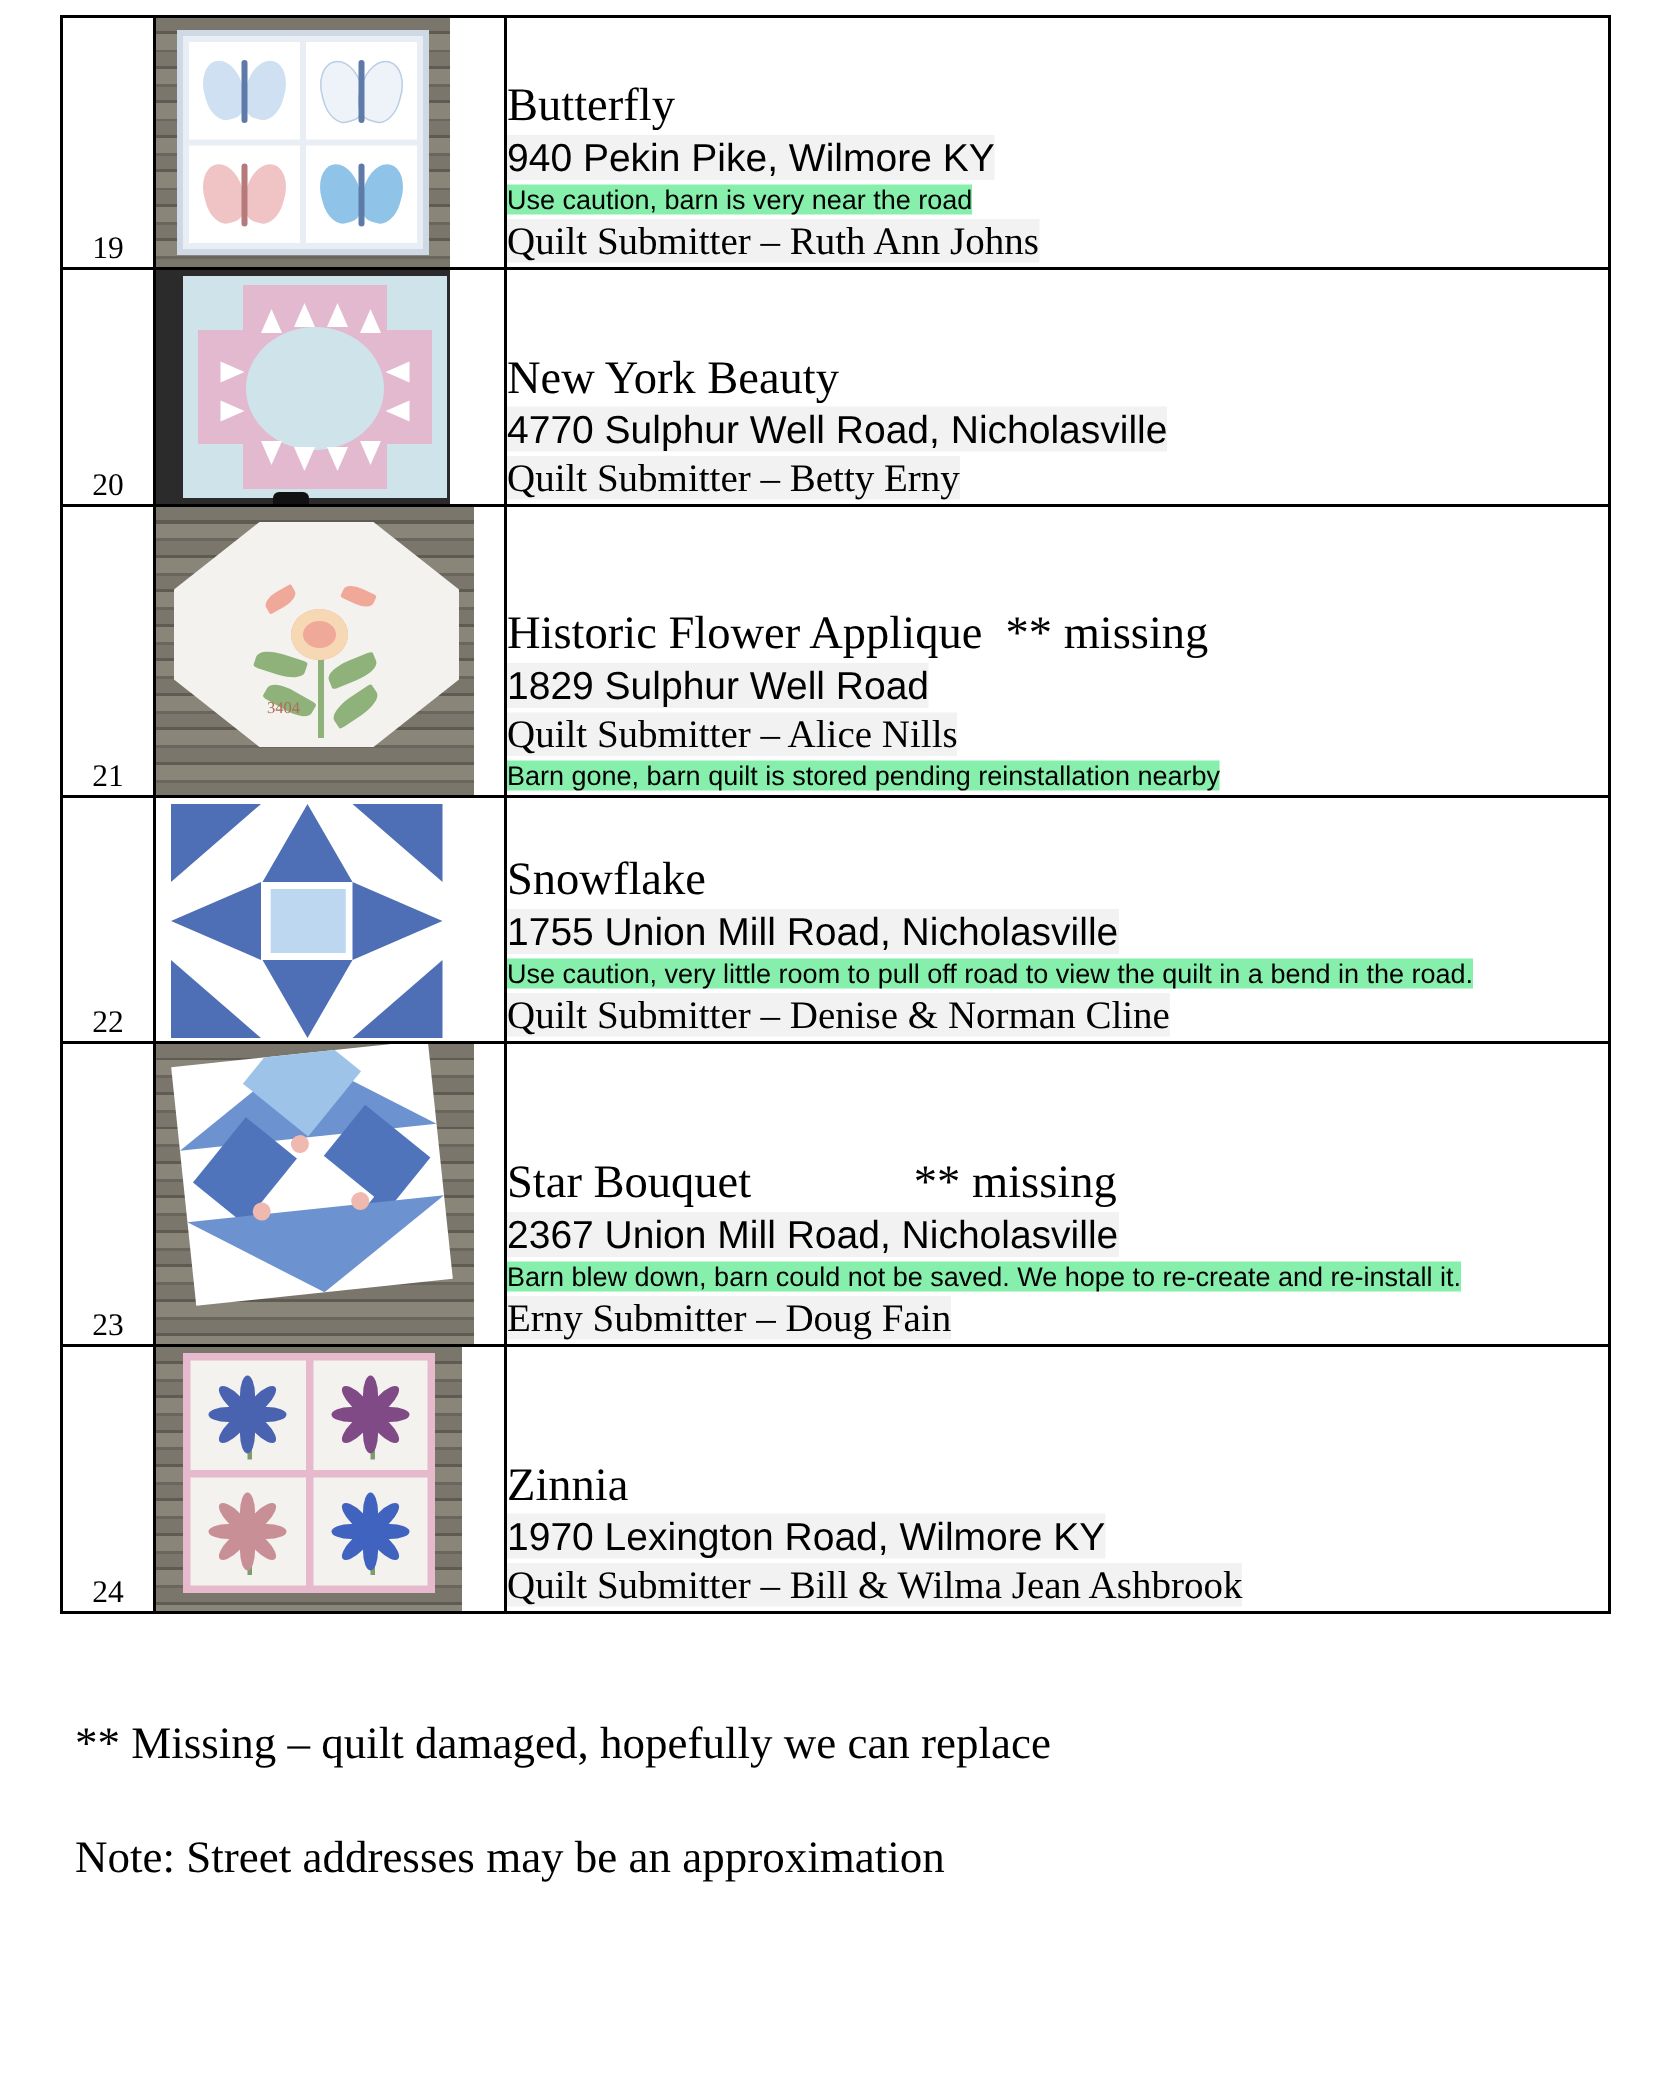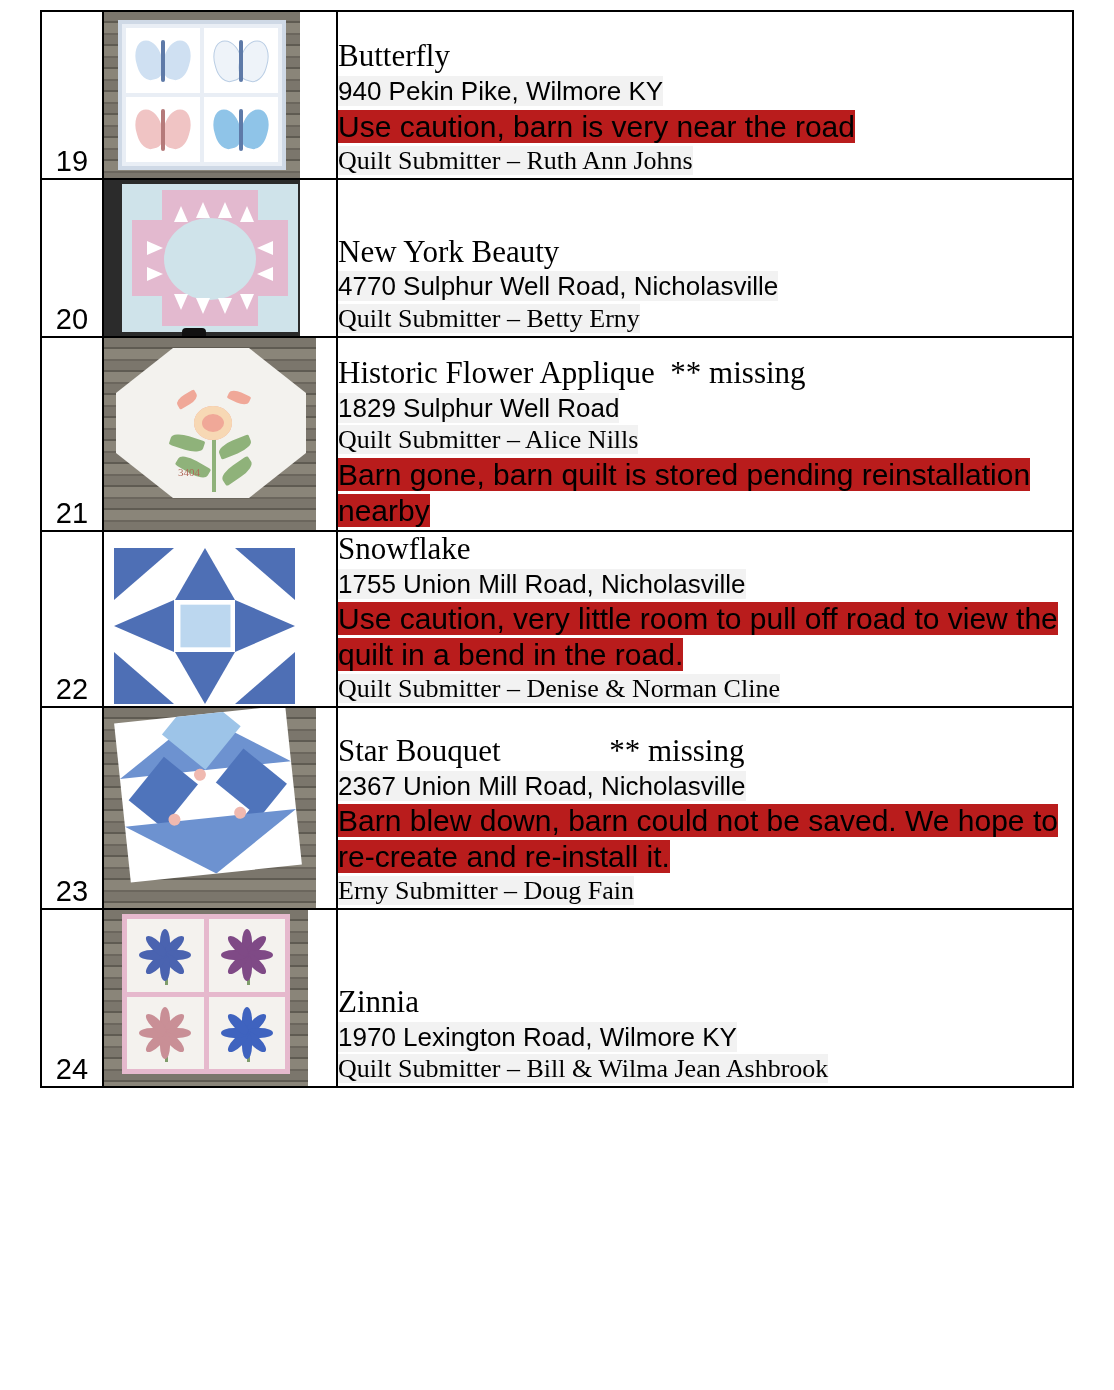--- a/index.html
+++ b/index.html
@@ -25,22 +25,22 @@
   }
   table.quilt-table td {
     border: 2px solid #000000;
     vertical-align: bottom;
     padding: 0;
   }
   td.num-cell {
     width: 60px;
     text-align: center;
     vertical-align: bottom;
-    font-size: 29px;
-    font-family: Liberation Sans, sans-serif;
+    font-size: 21px;
+    font-family: Liberation Serif, serif;
     padding-bottom: 2px;
   }
   td.img-cell {
     width: 232px;
     vertical-align: top;
     padding: 0;
     text-align: left;
   }
   td.txt-cell {
     vertical-align: top;
@@ -59,23 +59,23 @@
   }
   .addr {
     font-family: "Liberation Sans", sans-serif;
     font-size: 26px;
     line-height: 1.18;
     background: #f2f2f2;
     display: inline;
   }
   .note {
     font-family: "Liberation Sans", sans-serif;
-    font-size: 30px;
+    font-size: 18px;
     line-height: 1.18;
-    background: #b91c1c;
+    background: #86efac;
     display: inline;
   }
   .submitter {
     font-family: "Liberation Serif", serif;
     font-size: 26px;
     line-height: 1.15;
     background: #f2f2f2;
     display: inline;
   }
   .line {
@@ -501,15 +501,17 @@
           <div class="line"><span class="title">Zinnia</span></div>
           <div class="line"><span class="addr">1970 Lexington Road, Wilmore KY</span></div>
           <div class="line"><span class="submitter">Quilt Submitter – Bill &amp; Wilma Jean Ashbrook</span></div>
         </td>
       </tr>
 
     </tbody>
   </table>
 
   <div class="footer">
+    <p>** Missing – quilt damaged, hopefully we can replace</p>
+    <p>Note: Street addresses may be an approximation</p>
   </div>
 
 </div>
 
 </body></html>

